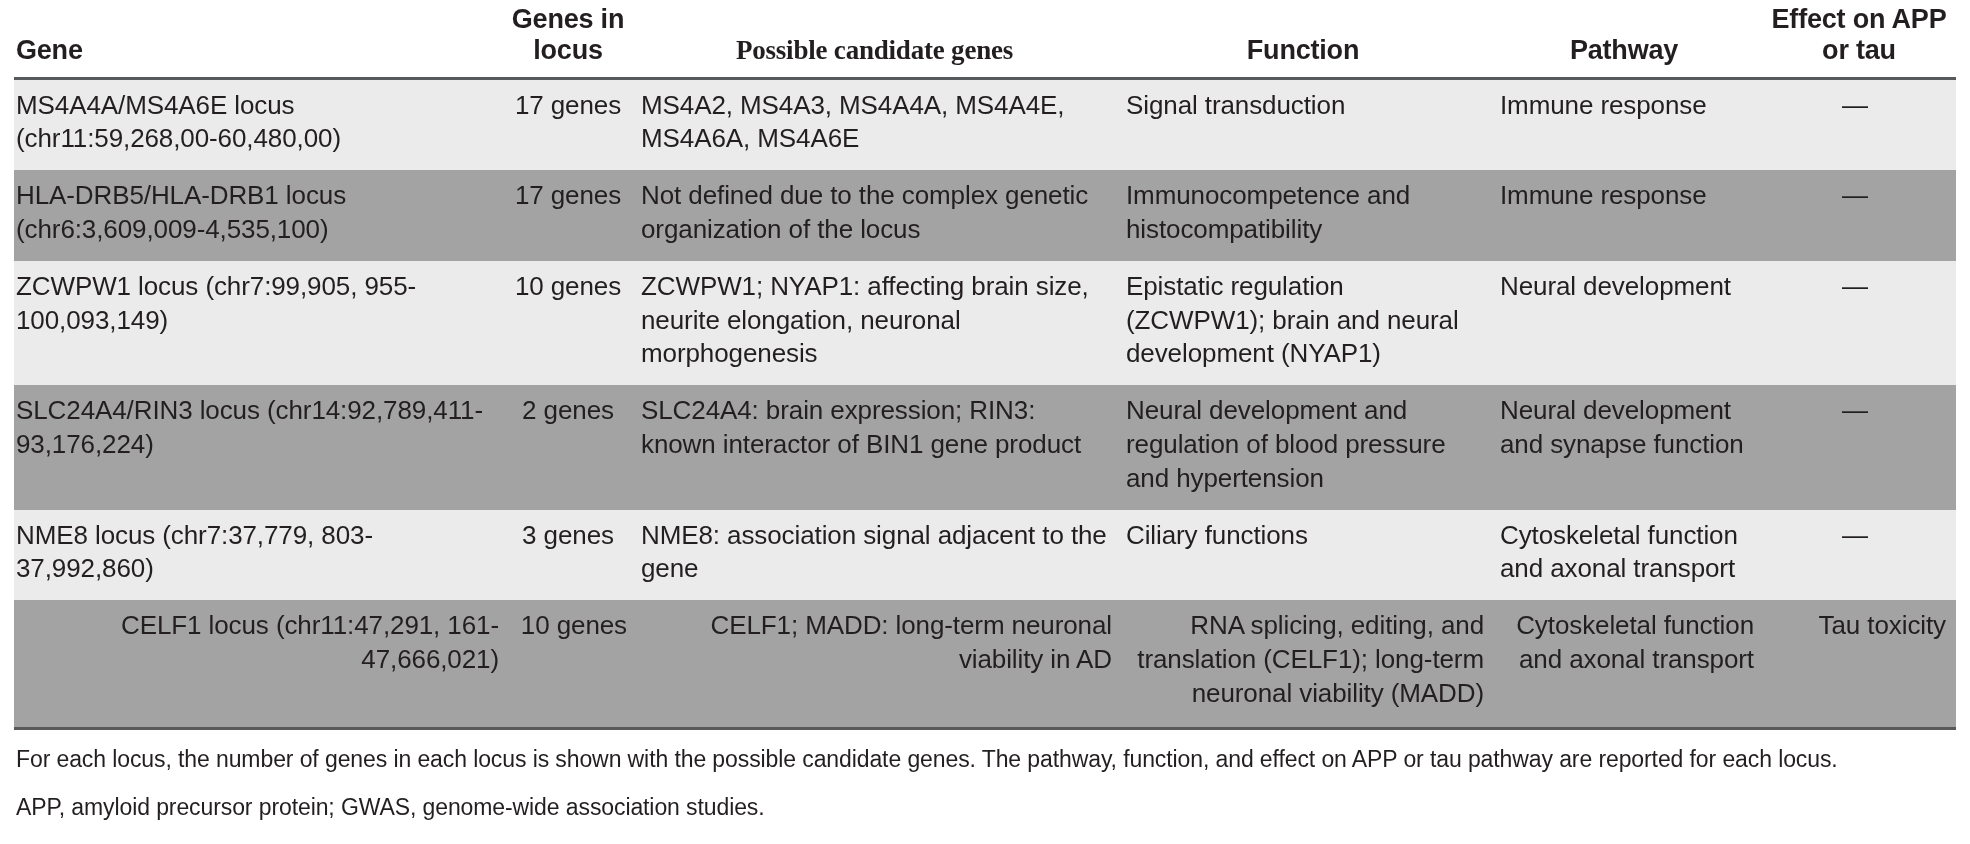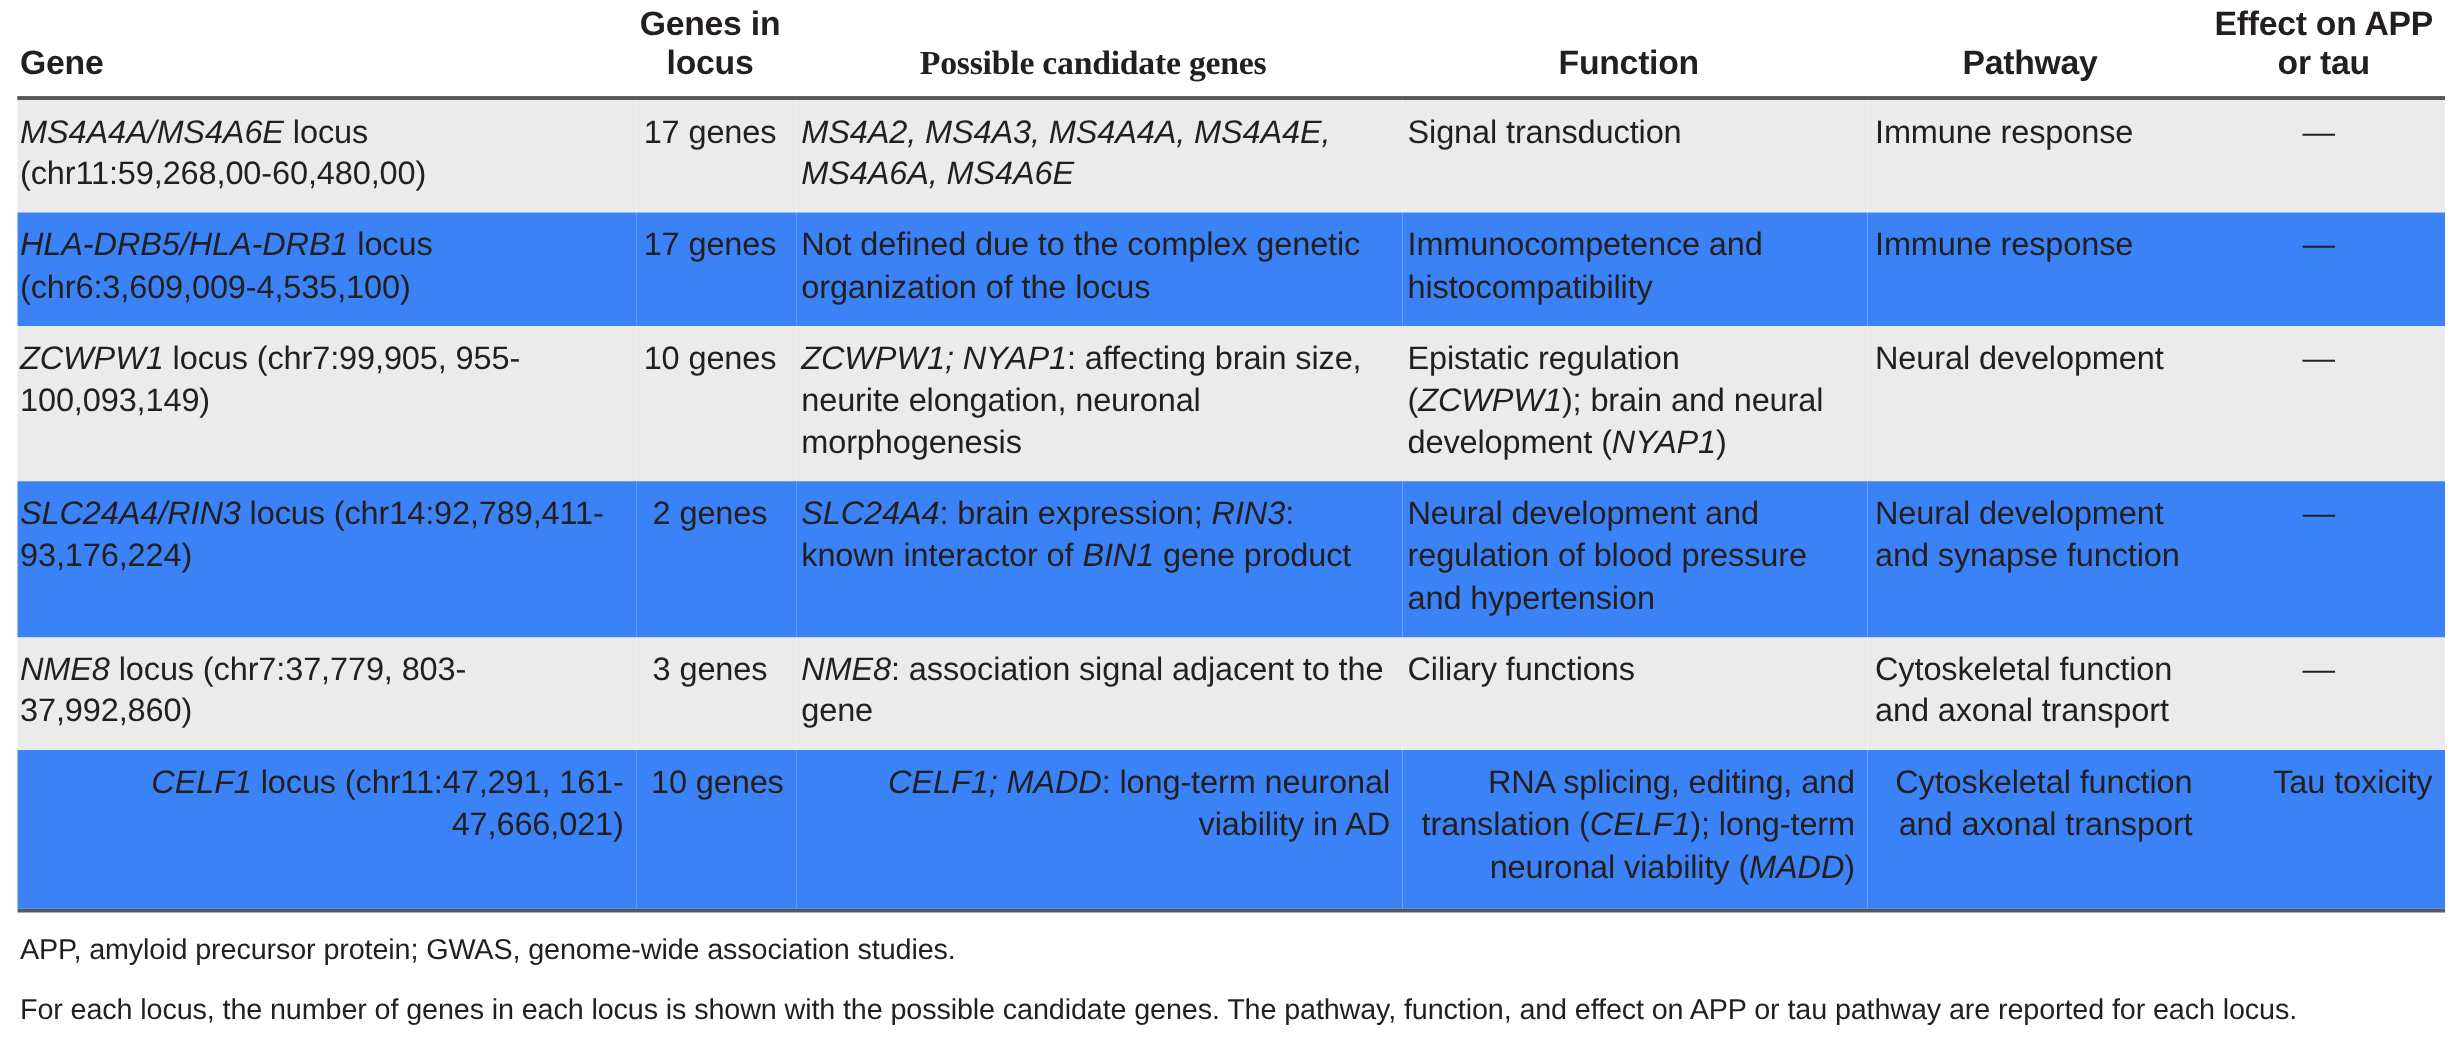--- a/index.html
+++ b/index.html
@@ -59,30 +59,30 @@
   
   tbody td {
     font-size: 26px;
     line-height: 1.30;
     vertical-align: top;
     padding: 9px 10px 14px 0;
     color: #231f20;
     letter-spacing: -0.1px;
   }
   tbody tr.shaded td { background: #ebebeb; }
-  tbody tr.plain  td { background: #3b82f6; }
+  tbody tr.plain  td { background: #a3a3a3; }
 
   td.c-gene-cell   { text-align: left; padding-left: 2px; }
   td.c-count-cell  { text-align: center; }
   td.c-cand-cell   { text-align: left; padding-left: 4px; }
   td.c-func-cell   { text-align: left; padding-left: 4px; }
   td.c-path-cell   { text-align: left; padding-left: 6px; }
   td.c-effect-cell { text-align: center; }
 
-  .ital { font-style: italic; }
+  .ital { }
 
   tbody tr.last-row td { padding-bottom: 16px; text-align: right; }
 
   
   .bottom-rule {
     width: 1942px;
     margin: 0 14px;
     height: 3px;
     background: #58595b;
   }
@@ -176,15 +176,15 @@
           <td class="c-path-cell">Cytoskeletal function and axonal transport</td>
           <td class="c-effect-cell">Tau toxicity</td>
         </tr>
       </tbody>
   </table>
 </div>
 
 <div class="bottom-rule"></div>
 
 <div class="footnotes">
+  <p class="footnote">For each locus, the number of genes in each locus is shown with the possible candidate genes. The pathway, function, and effect on APP or tau pathway are reported for each locus.</p>
   <p class="footnote">APP, amyloid precursor protein; GWAS, genome-wide association studies.</p>
-  <p class="footnote">For each locus, the number of genes in each locus is shown with the possible candidate genes. The pathway, function, and effect on APP or tau pathway are reported for each locus.</p>
 </div>
 
 </body></html>

